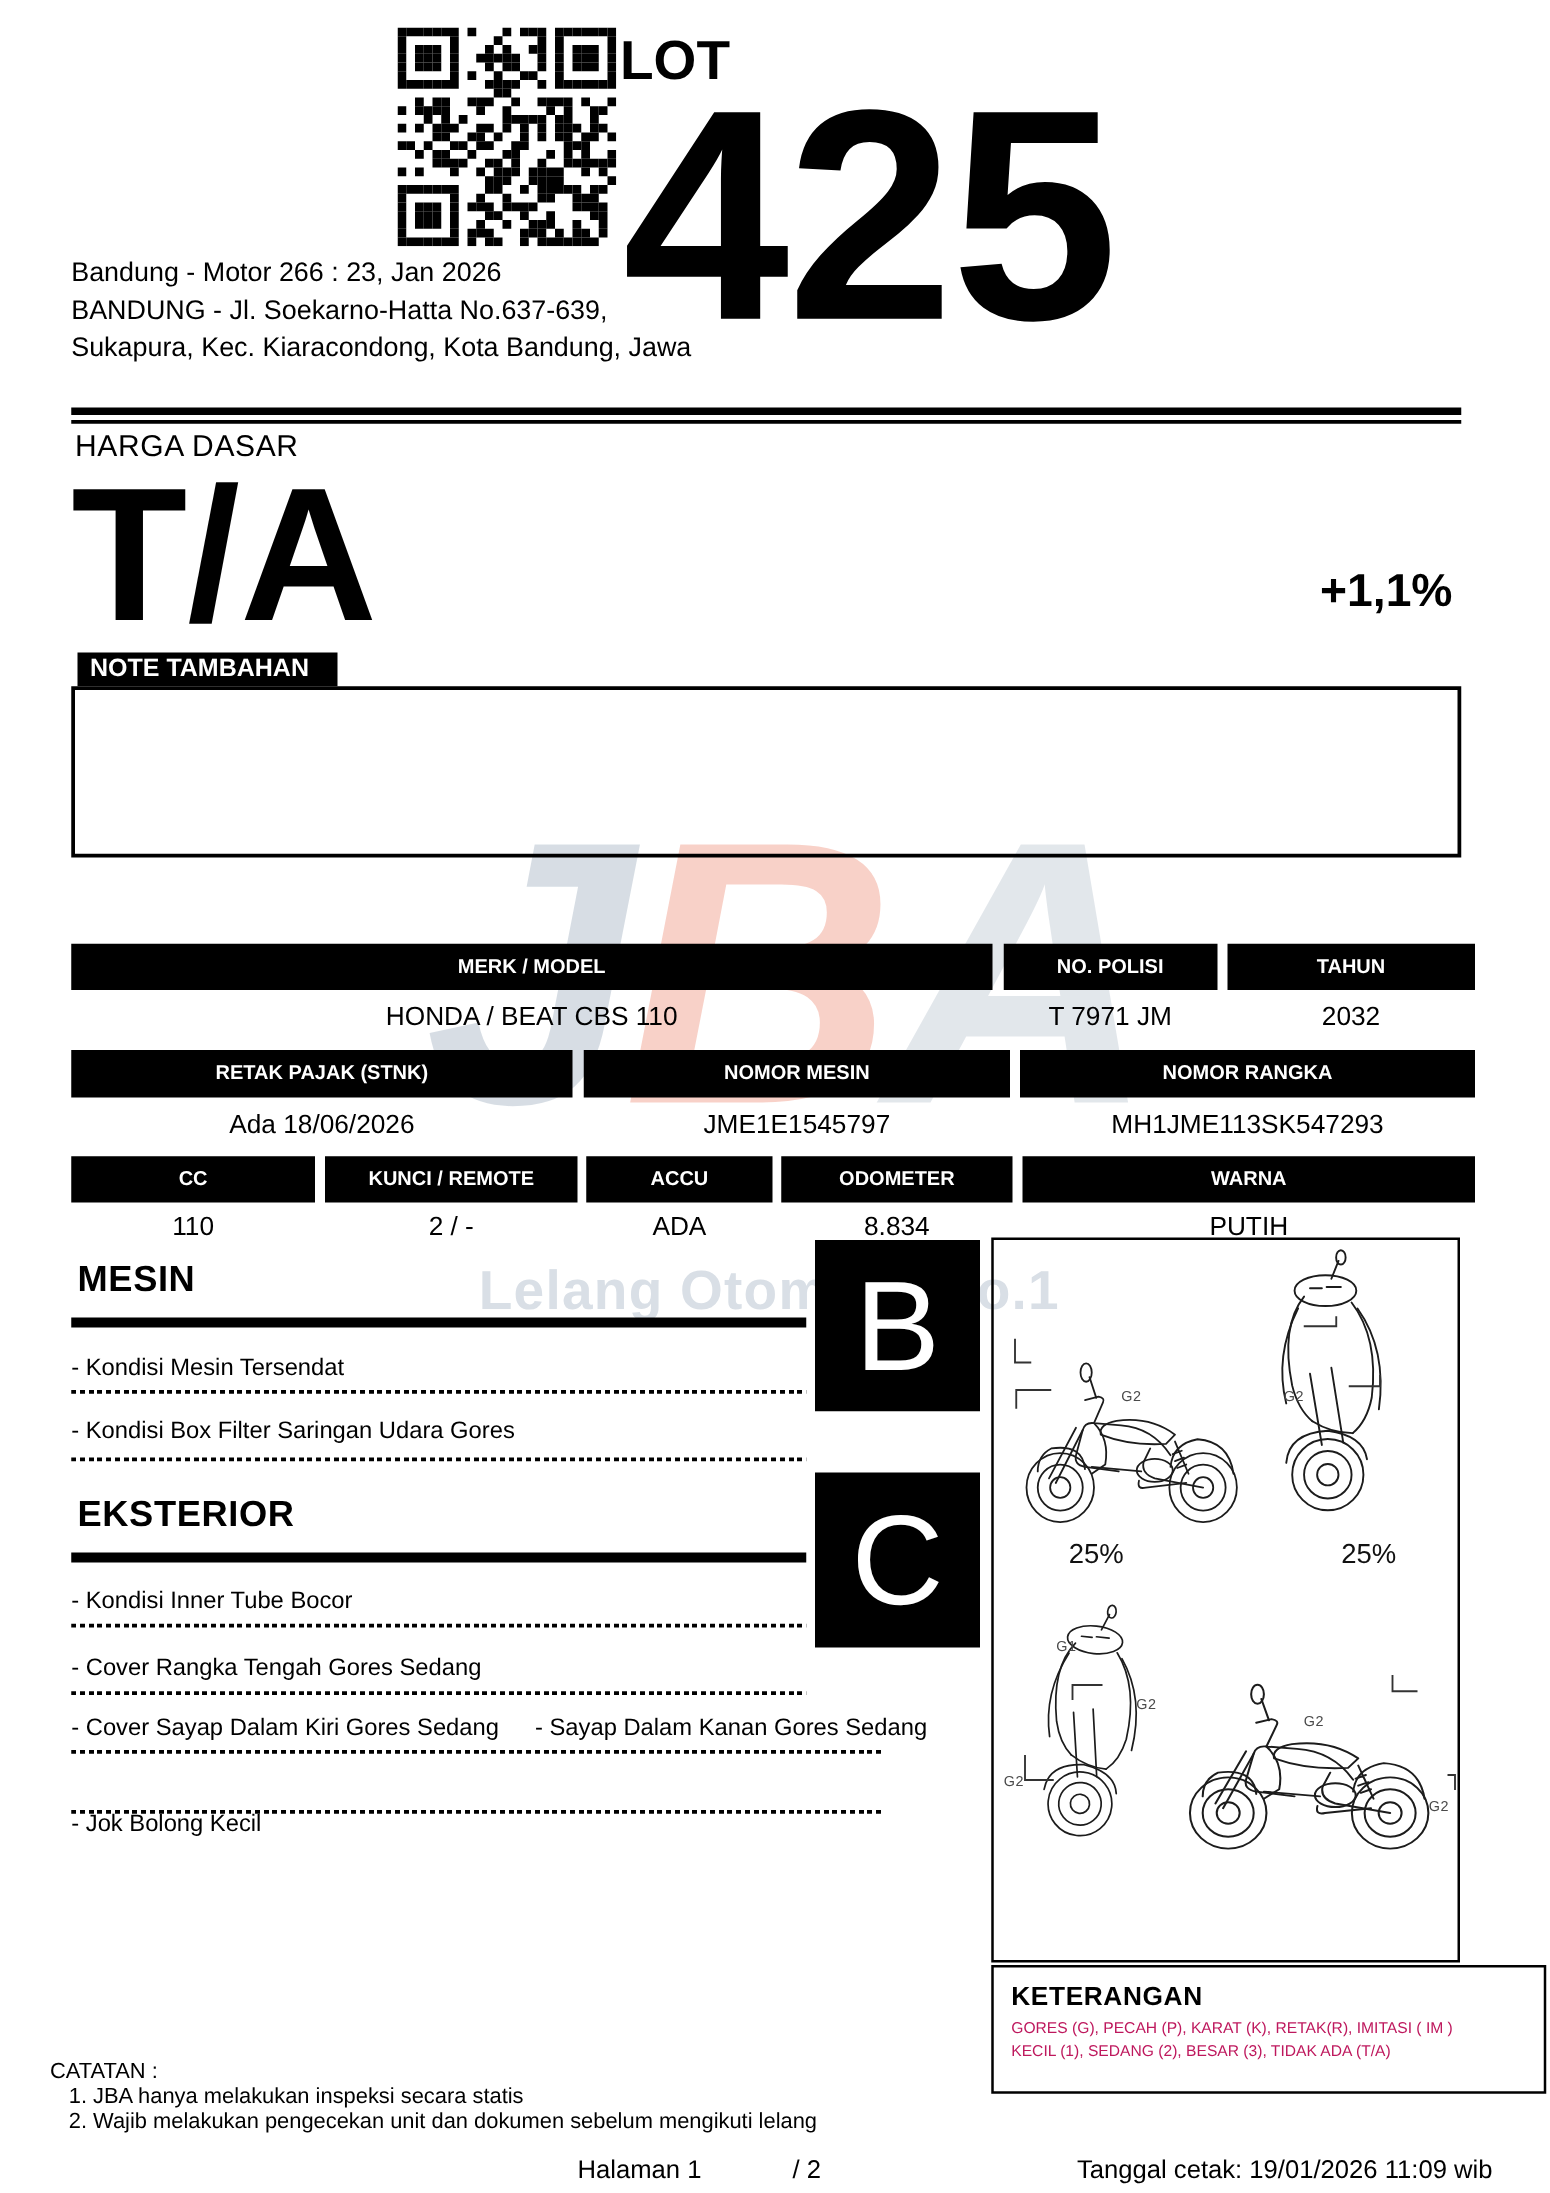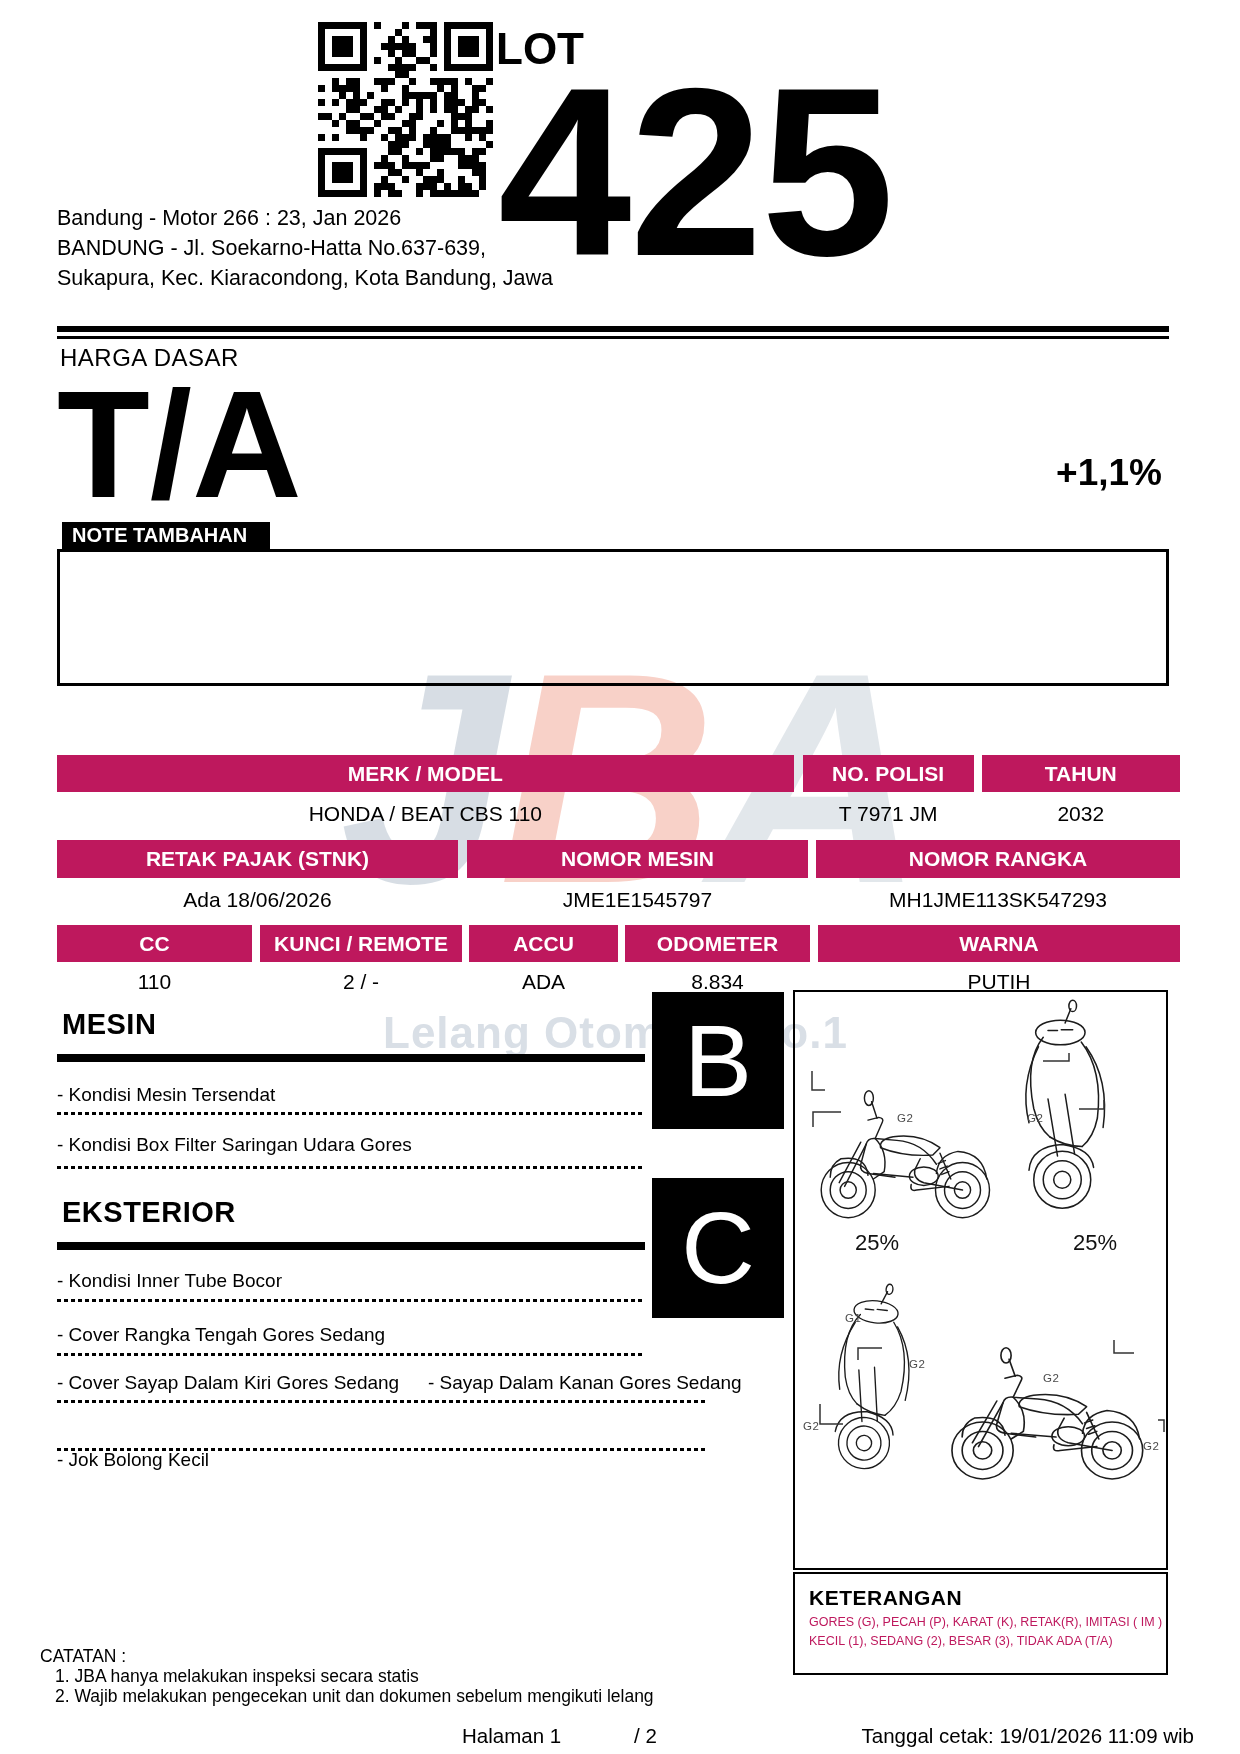--- a/index.html
+++ b/index.html
@@ -17,40 +17,40 @@
   .addr{left:57px;top:203px;font-size:21.5px;line-height:30px;}
   .rule{left:57px;top:326px;width:1112px;height:4px;border-top:6px solid #000;border-bottom:3px solid #000;}
   .harga-label{left:60px;top:344px;font-size:24px;letter-spacing:.5px;}
   .harga-value{left:57px;top:368px;font-size:152px;font-weight:bold;line-height:1;}
   .pct{right:78px;top:452px;font-size:37px;font-weight:bold;}
   .note-label{left:62px;top:522px;width:208px;height:27px;background:#000;color:#fff;
               font-size:20px;font-weight:bold;display:flex;align-items:center;padding-left:10px;box-sizing:border-box;}
   .note-box{left:57px;top:549px;width:1112px;height:137px;border:3px solid #000;box-sizing:border-box;}
   
   .trow{left:57px;width:1123px;display:flex;}
-  .hbox{background:#be185d;color:#fff;font-weight:bold;font-size:21px;display:flex;align-items:center;justify-content:center;box-sizing:border-box;}
+  .hbox{background:#000000;color:#fff;font-weight:bold;font-size:16px;display:flex;align-items:center;justify-content:center;box-sizing:border-box;}
   .vbox{font-size:21px;display:flex;align-items:center;justify-content:center;box-sizing:border-box;}
   .g9{margin-right:9px;}.g8{margin-right:8px;}.g7{margin-right:7px;}
   .w750{width:750px;}.w174{width:174px;}.w182{width:202px;text-align:right;}
   .w401{width:401px;}.w341{width:341px;}.w364{width:364px;}
   .w195{width:195px;}.w202{width:202px;}.w149{width:149px;}.w185{width:185px;}.w362{width:362px;}
   .h37{height:37px;}.h38{height:38px;}.h44{height:44px;}.h40{height:40px;}
   
   .sec-title{font-size:29px;font-weight:bold;letter-spacing:.5px;}
   .sec-rule{height:8px;background:#000;}
   .cond{font-size:19px;white-space:nowrap;}
   .dot{height:3px;background-image:repeating-linear-gradient(90deg,#000 0 4px,transparent 4px 7px);}
   .grade{width:132px;background:#000;color:#fff;display:flex;align-items:center;justify-content:center;
          font-size:102px;font-weight:400;line-height:1;}
   
   .panel{left:793px;top:990px;width:375px;height:580px;border:2px solid #000;box-sizing:border-box;}
   .panel-label{position:absolute;color:#111;}
   .tire{font-size:22px;}
   .gcode{font-size:11.5px;color:#4a4a4a;letter-spacing:.5px;}
-  .ket-box{left:793px;top:1572px;width:375px;height:103px;border:2px solid #000;box-sizing:border-box;padding:12px 6px 0 14px;}
+  .ket-box{left:793px;top:1572px;width:444px;height:103px;border:2px solid #000;box-sizing:border-box;padding:12px 6px 0 14px;}
   .ket-title{font-size:21px;font-weight:bold;letter-spacing:.5px;}
   .ket-line{font-size:12.5px;color:#be185d;margin-top:5px;white-space:nowrap;}
   
   .cat-title{left:40px;top:1646px;font-size:17.5px;}
   .cat-1{left:55px;top:1666px;font-size:17.5px;}
   .cat-2{left:55px;top:1686px;font-size:17.5px;}
   .pg{left:462px;top:1724px;font-size:20.5px;}
   .pg-of{left:634px;top:1724px;font-size:20.5px;}
   .printed{right:46px;top:1724px;font-size:20.5px;}
   svg{display:block;}

